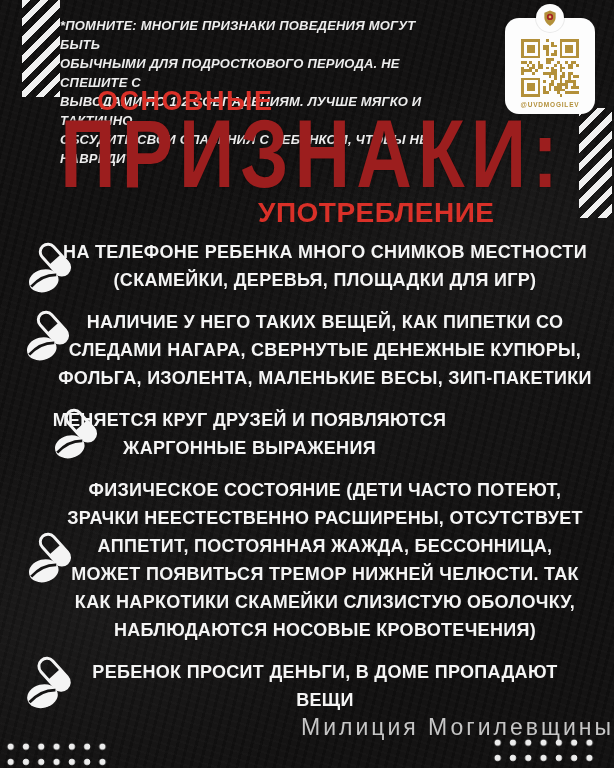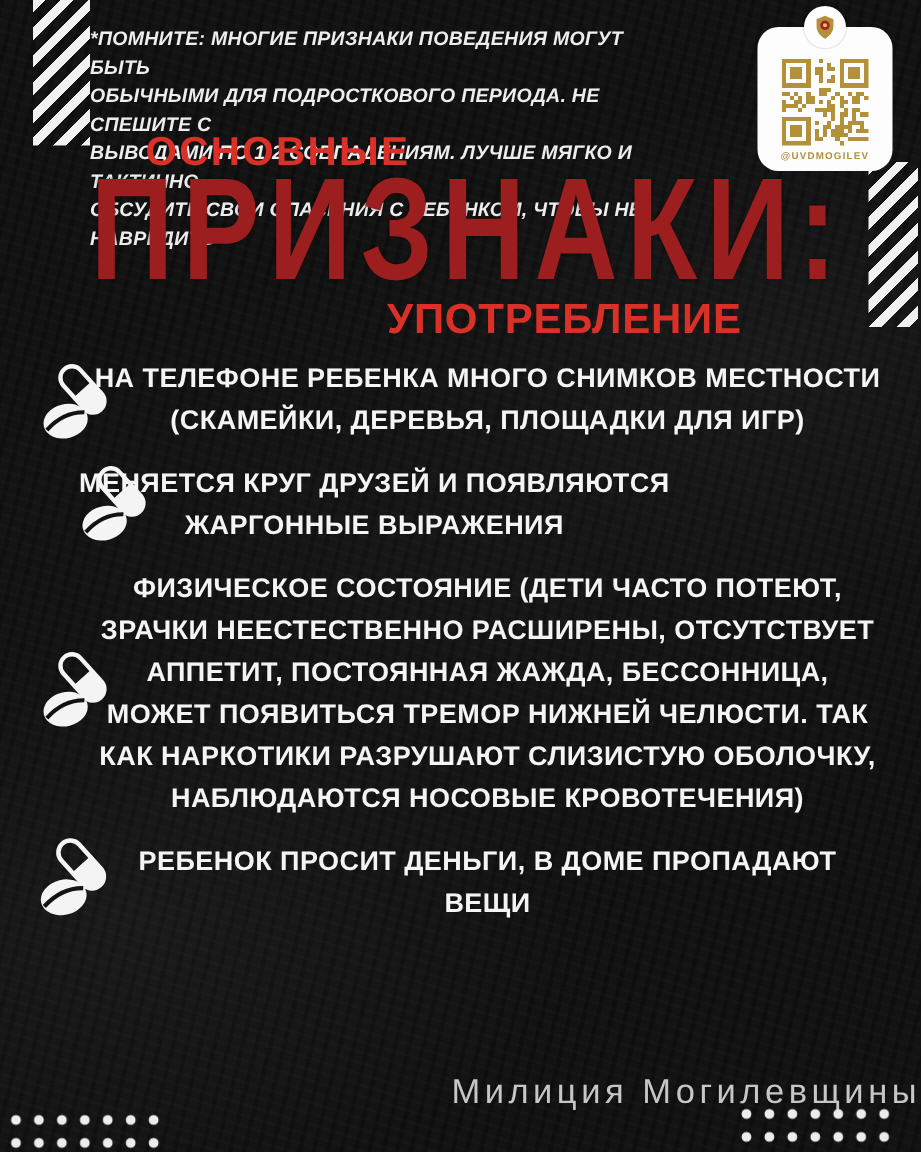--- a/index.html
+++ b/index.html
@@ -255,36 +255,44 @@
   <div class="subtitle">УПОТРЕБЛЕНИЕ</div>
 
   <div class="signs">
     <div class="sign s1">
       <span class="pill"><svg viewBox="0 0 64 64">
             <use href="#pill-shape"></use>
           </svg></span>
       <div class="sign-text">НА ТЕЛЕФОНЕ РЕБЕНКА МНОГО СНИМКОВ МЕСТНОСТИ
 (СКАМЕЙКИ, ДЕРЕВЬЯ, ПЛОЩАДКИ ДЛЯ ИГР)</div>
     </div>
+    <div class="sign s2">
+      <span class="pill"><svg viewBox="0 0 64 64">
+            <use href="#pill-shape"></use>
+          </svg></span>
+      <div class="sign-text">НАЛИЧИЕ У НЕГО ТАКИХ ВЕЩЕЙ, КАК ПИПЕТКИ СО
+СЛЕДАМИ НАГАРА, СВЕРНУТЫЕ ДЕНЕЖНЫЕ КУПЮРЫ,
+ФОЛЬГА, ИЗОЛЕНТА, МАЛЕНЬКИЕ ВЕСЫ, ЗИП-ПАКЕТИКИ</div>
+    </div>
     <div class="sign s3">
       <span class="pill"><svg viewBox="0 0 64 64">
             <use href="#pill-shape"></use>
           </svg></span>
       <div class="sign-text">МЕНЯЕТСЯ КРУГ ДРУЗЕЙ И ПОЯВЛЯЮТСЯ
 ЖАРГОННЫЕ ВЫРАЖЕНИЯ</div>
     </div>
     <div class="sign s4">
       <span class="pill"><svg viewBox="0 0 64 64">
             <use href="#pill-shape"></use>
           </svg></span>
       <div class="sign-text">ФИЗИЧЕСКОЕ СОСТОЯНИЕ (ДЕТИ ЧАСТО ПОТЕЮТ,
 ЗРАЧКИ НЕЕСТЕСТВЕННО РАСШИРЕНЫ, ОТСУТСТВУЕТ
 АППЕТИТ, ПОСТОЯННАЯ ЖАЖДА, БЕССОННИЦА,
 МОЖЕТ ПОЯВИТЬСЯ ТРЕМОР НИЖНЕЙ ЧЕЛЮСТИ. ТАК
-КАК НАРКОТИКИ РАЗРУШАЮТ СЛИЗИСТУЮ ОБОЛОЧКУ,
+КАК НАРКОТИКИ СКАМЕЙКИ СЛИЗИСТУЮ ОБОЛОЧКУ,
 НАБЛЮДАЮТСЯ НОСОВЫЕ КРОВОТЕЧЕНИЯ)</div>
     </div>
     <div class="sign s5">
       <span class="pill"><svg viewBox="0 0 64 64">
             <use href="#pill-shape"></use>
           </svg></span>
       <div class="sign-text">РЕБЕНОК ПРОСИТ ДЕНЬГИ, В ДОМЕ ПРОПАДАЮТ
 ВЕЩИ</div>
     </div>
   </div>

